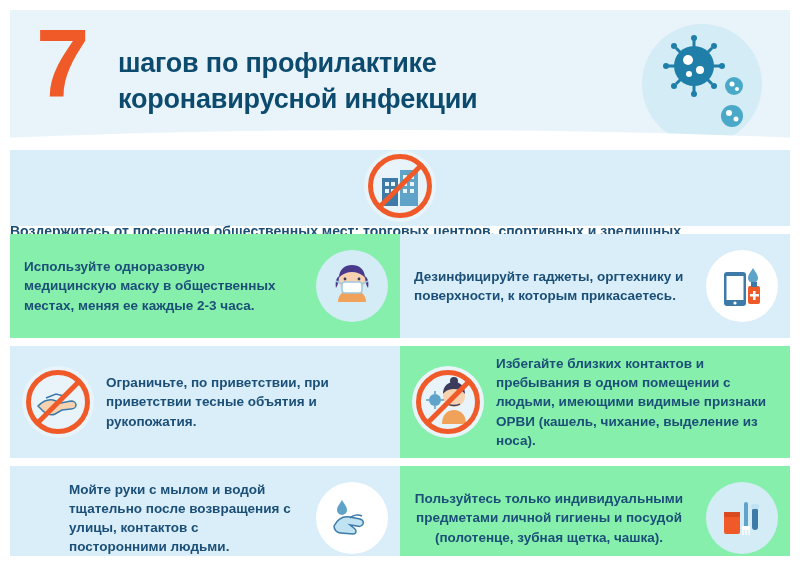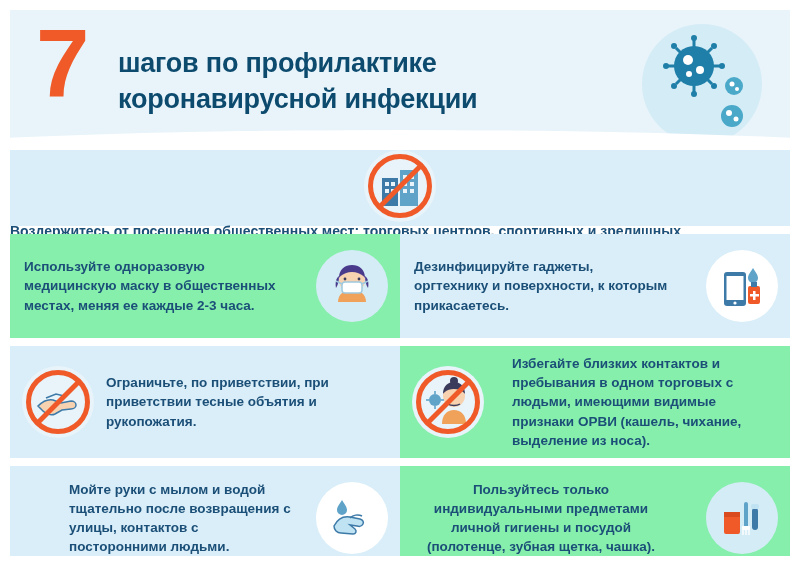--- a/index.html
+++ b/index.html
@@ -119,21 +119,21 @@
   .row1 .text { font-size: 14px; }
 
   
   .col {
     box-sizing: border-box;
     display: flex;
     align-items: center;
     height: 100%;
   }
   .col-left { width: 390px; }
-  .col-right { width: 390px; gap: 16px; }
+  .col-right { width: 390px; }
 
   .row2 { height: 104px; }
   .row3 { height: 112px; }
   .row4 { height: 104px; }
 
   .spacer { height: 8px; background: #ffffff; }
 
   
   .ban {
     position: absolute;
@@ -294,21 +294,21 @@
             </g>
             <g stroke="#5fa3c9" stroke-width="1.6">
               <line x1="15" y1="17" x2="15" y2="20"></line>
                 <line x1="15" y1="32" x2="15" y2="35"></line>
               <line x1="6" y1="26" x2="9" y2="26"></line>
                 <line x1="21" y1="26" x2="24" y2="26"></line>
             </g>
           </svg>
           <div class="ban"></div>
         </div>
-        <div class="text">Избегайте близких контактов и пребывания в одном торговых с людьми, имеющими видимые признаки ОРВИ (кашель, чихание, выделение из носа).</div>
+        <div class="text">Избегайте близких контактов и пребывания в одном помещении с людьми, имеющими видимые признаки ОРВИ (кашель, чихание, выделение из носа).</div>
       </div>
     </div>
 
     <div class="spacer"></div>
 
     <div class="row row4">
       <div class="col col-left band-blue">
         <div class="text" style="padding-left:14px;margin-left:45px;">Мойте руки с мылом и водой тщательно после возвращения с улицы, контактов с посторонними людьми.</div>
         <div class="icon-circle plain">
           <svg width="56" height="56" viewBox="0 0 56 56" aria-hidden="true">

